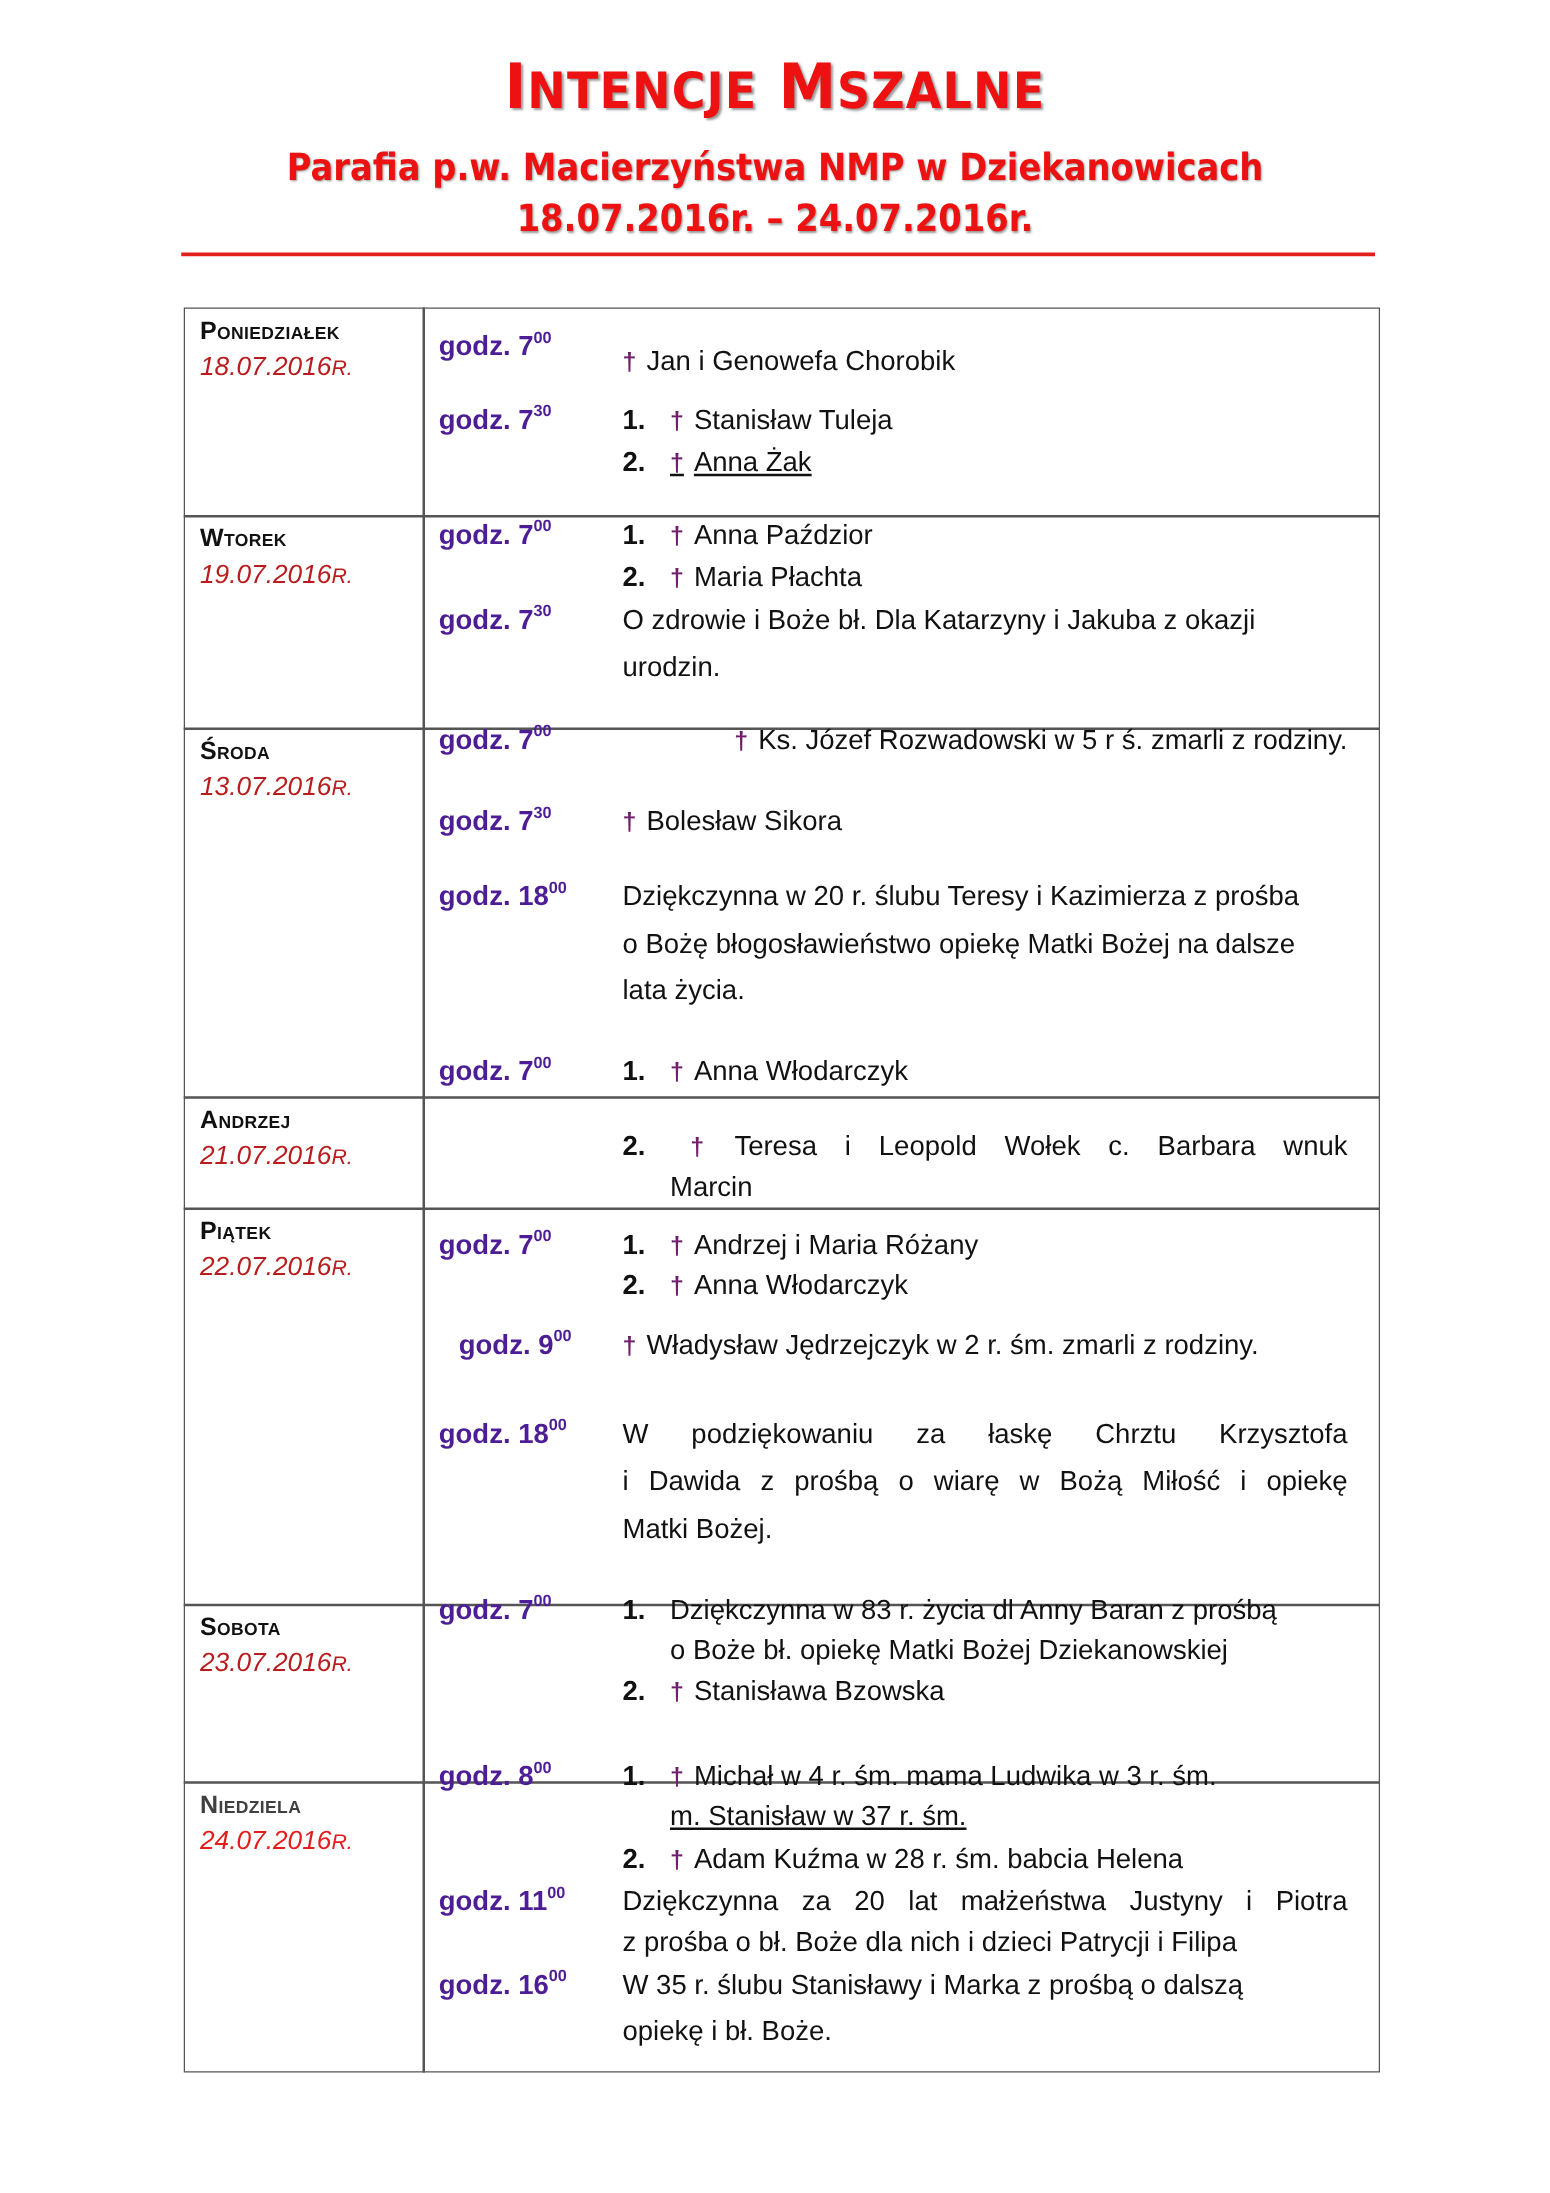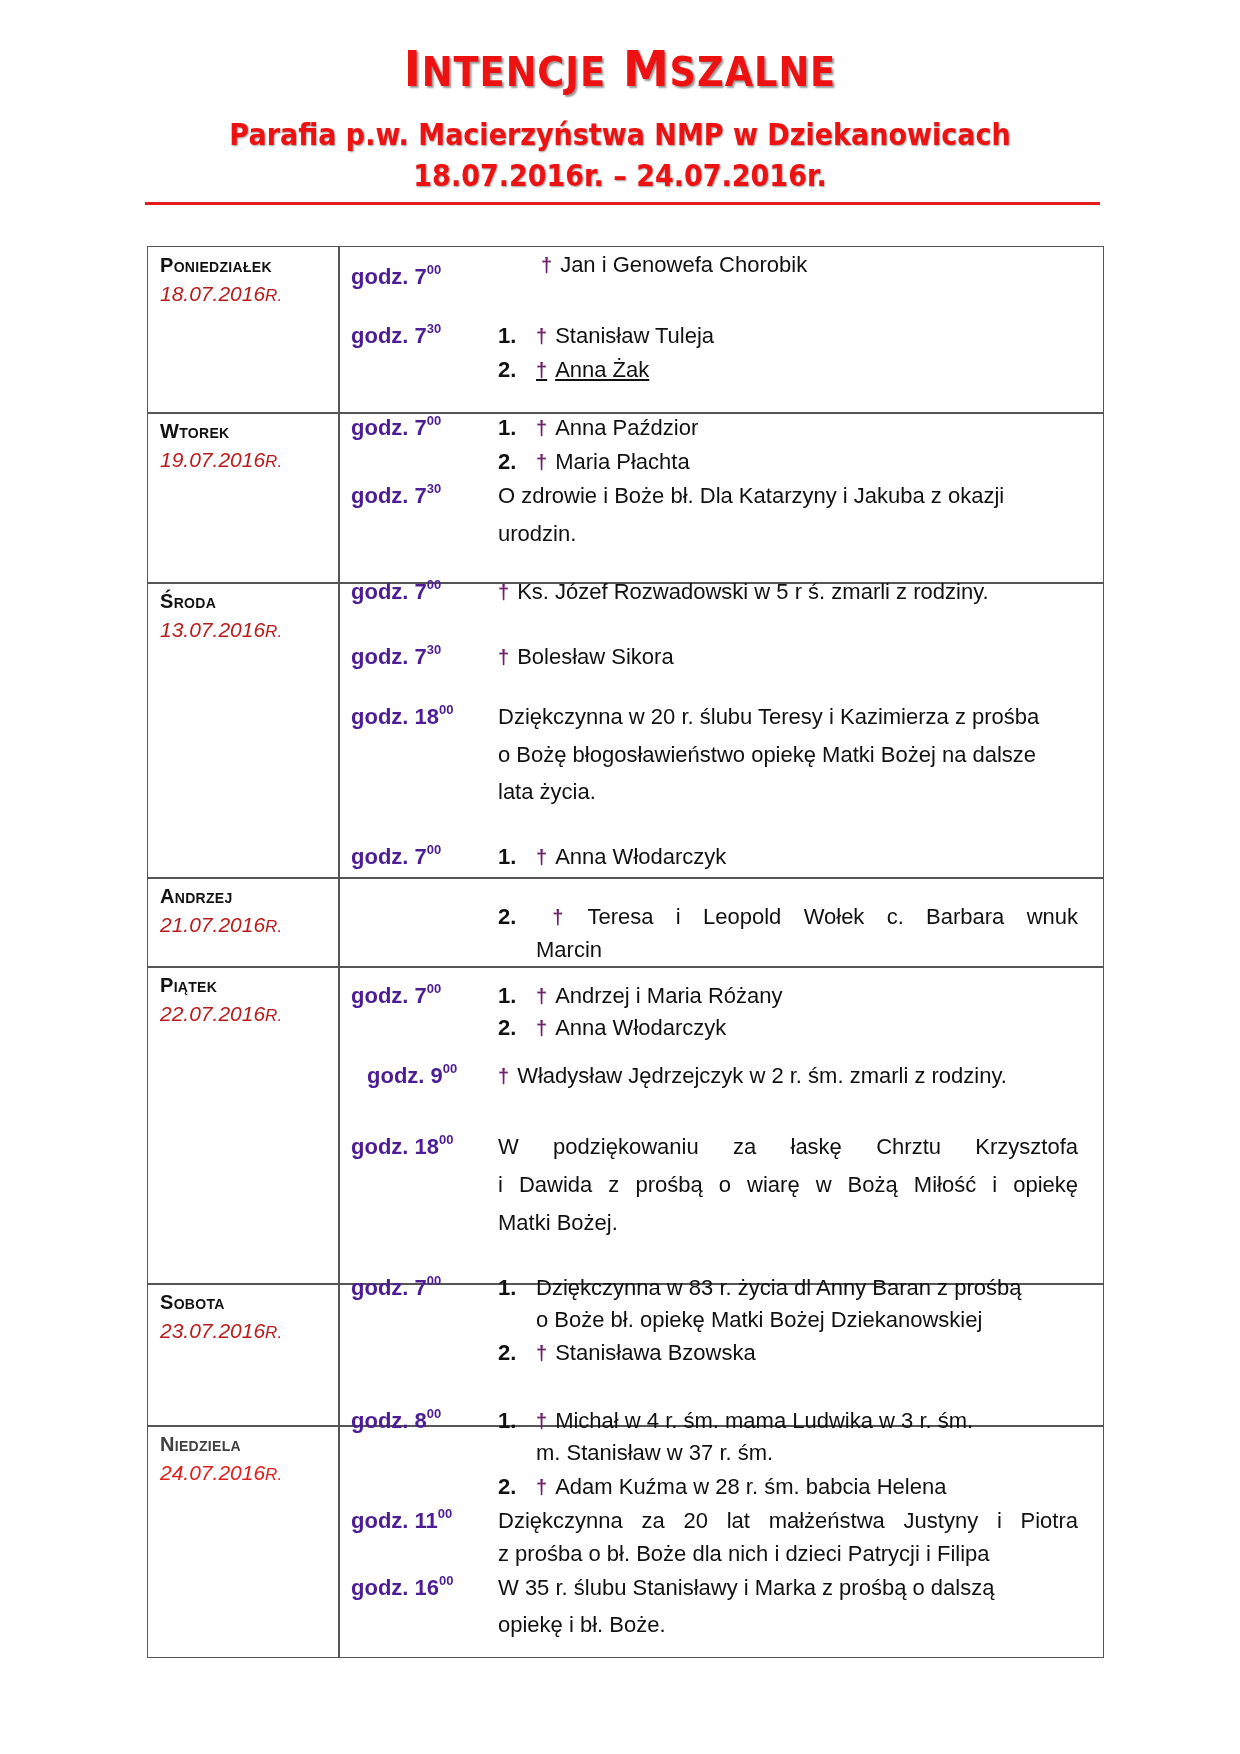--- a/index.html
+++ b/index.html
@@ -48,42 +48,42 @@
 <div class="subtitle sub2">18.07.2016r. – 24.07.2016r.</div>
 <div class="redline"></div>
 
 <div class="table"></div>
 <div class="col-divider"></div>
 <div id="rows">
     <div>
       <div class="day" style="top: 254px;">Poniedziałek</div>
       <div class="date" style="top: 282px;"><span>18.07.2016</span><span class="r">R.</span></div>
       <div class="time" style="top: 264px;"><span>godz. </span> <span>7</span><sup>00</sup></div>
-      <div class="line" style="top: 252px; margin-left: 43px;"><span class="cross">†</span><span>Jan i Genowefa Chorobik</span></div>
+      <div class="line" style="top: 276px;"><span class="cross">†</span><span>Jan i Genowefa Chorobik</span></div>
       <div class="time" style="top: 323px;"><span>godz. </span> <span>7</span><sup>30</sup></div>
       <div class="line" style="top: 323px;"><span class="num">1.</span><span class="cross">†</span><span>Stanisław Tuleja</span></div>
       <div class="line" style="top: 357px; text-decoration: underline;"><span class="num">2.</span><span class="cross">†</span><span>Anna Żak</span></div>
     </div>
     <div>
       <div class="row-line" style="top: 412px;"></div>
       <div class="day" style="top: 420px;">Wtorek</div>
       <div class="date" style="top: 448px;"><span>19.07.2016</span><span class="r">R.</span></div>
       <div class="time" style="top: 415px;"><span>godz. </span> <span>7</span><sup>00</sup></div>
       <div class="line" style="top: 415px;"><span class="num">1.</span><span class="cross">†</span><span>Anna Paździor</span></div>
       <div class="line" style="top: 449px;"><span class="num">2.</span><span class="cross">†</span><span>Maria Płachta</span></div>
       <div class="time" style="top: 483px;"><span>godz. </span> <span>7</span><sup>30</sup></div>
       <div class="line" style="top: 483px;"><span>O zdrowie i Boże bł. Dla Katarzyny i Jakuba z okazji</span></div>
       <div class="line" style="top: 521px;"><span>urodzin.</span></div>
     </div>
     <div>
       <div class="row-line" style="top: 582px;"></div>
       <div class="day" style="top: 590px;">Środa</div>
       <div class="date" style="top: 618px;"><span>13.07.2016</span><span class="r">R.</span></div>
       <div class="time" style="top: 579px;"><span>godz. </span> <span>7</span><sup>00</sup></div>
-      <div class="line" style="top: 579px;"><span class="cross">†</span><span>Ks. Józef Rozwadowski w 5 r ś. zmarli z rodziny.</span></div>
+      <div class="line" style="top: 579px; text-align: right;"><span class="cross">†</span><span>Ks. Józef Rozwadowski w 5 r ś. zmarli z rodziny.</span></div>
       <div class="time" style="top: 644px;"><span>godz. </span> <span>7</span><sup>30</sup></div>
       <div class="line" style="top: 644px;"><span class="cross">†</span><span>Bolesław Sikora</span></div>
       <div class="time" style="top: 704px;"><span>godz. </span> <span>18</span><sup>00</sup></div>
       <div class="line" style="top: 704px;"><span>Dziękczynna w 20 r. ślubu Teresy i Kazimierza z prośba</span></div>
       <div class="line" style="top: 742px;"><span>o Bożę błogosławieństwo opiekę Matki Bożej na dalsze</span></div>
       <div class="line" style="top: 779px;"><span>lata życia.</span></div>
     </div>
     <div>
       <div class="row-line" style="top: 877px;"></div>
       <div class="day" style="top: 885px;">Andrzej</div>
@@ -115,21 +115,21 @@
       <div class="line" style="top: 1275px;"><span class="num">1.</span><span>Dziękczynna w 83 r. życia dl Anny Baran z prośbą</span></div>
       <div class="line indent" style="top: 1307px; width: 542px;"><span>o Boże bł. opiekę Matki Bożej Dziekanowskiej</span></div>
       <div class="line" style="top: 1340px;"><span class="num">2.</span><span class="cross">†</span><span>Stanisława Bzowska</span></div>
     </div>
     <div class="sunday">
       <div class="row-line" style="top: 1425px;"></div>
       <div class="day" style="top: 1433px;">Niedziela</div>
       <div class="date" style="top: 1461px;"><span>24.07.2016</span><span class="r">R.</span></div>
       <div class="time" style="top: 1408px;"><span>godz. </span> <span>8</span><sup>00</sup></div>
       <div class="line" style="top: 1408px;"><span class="num">1.</span><span class="cross">†</span><span>Michał w 4 r. śm. mama Ludwika w 3 r. śm.</span></div>
-      <div class="line indent" style="top: 1440px; width: 542px;"><span>m. Stanisław w 37 r. śm.</span></div>
+      <div class="line indent" style="top: 1440px; width: 542px; text-decoration: underline;"><span>m. Stanisław w 37 r. śm.</span></div>
       <div class="line" style="top: 1474px;"><span class="num">2.</span><span class="cross">†</span><span>Adam Kuźma w 28 r. śm.  babcia Helena</span></div>
       <div class="time" style="top: 1508px;"><span>godz. </span> <span>11</span><sup>00</sup></div>
       <div class="line justify" style="top: 1508px;"><span>Dziękczynna za 20 lat małżeństwa Justyny i Piotra</span></div>
       <div class="line" style="top: 1541px;"><span>z prośba o bł. Boże dla nich i dzieci Patrycji i Filipa</span></div>
       <div class="time" style="top: 1575px;"><span>godz. </span> <span>16</span><sup>00</sup></div>
       <div class="line" style="top: 1575px;"><span>W 35 r. ślubu Stanisławy i Marka z prośbą o dalszą</span></div>
       <div class="line" style="top: 1612px;"><span>opiekę i bł. Boże.</span></div>
     </div>
   </div>
 

